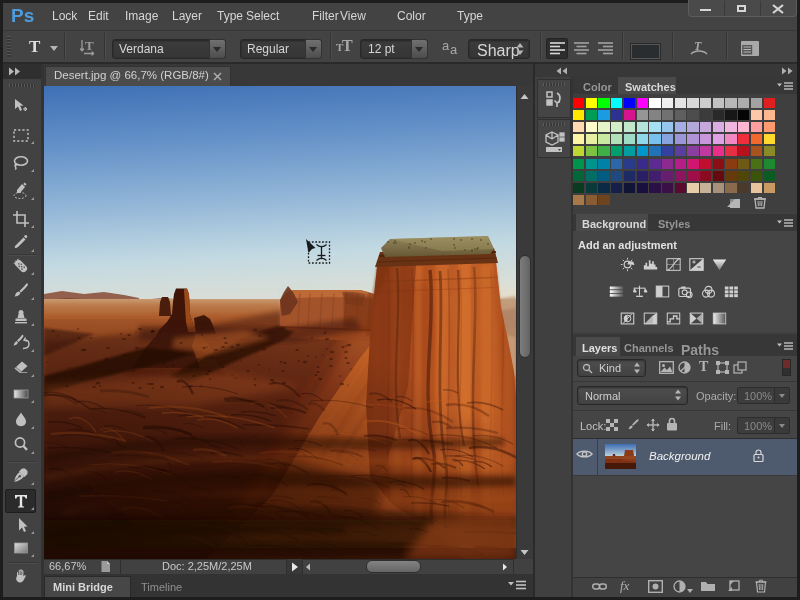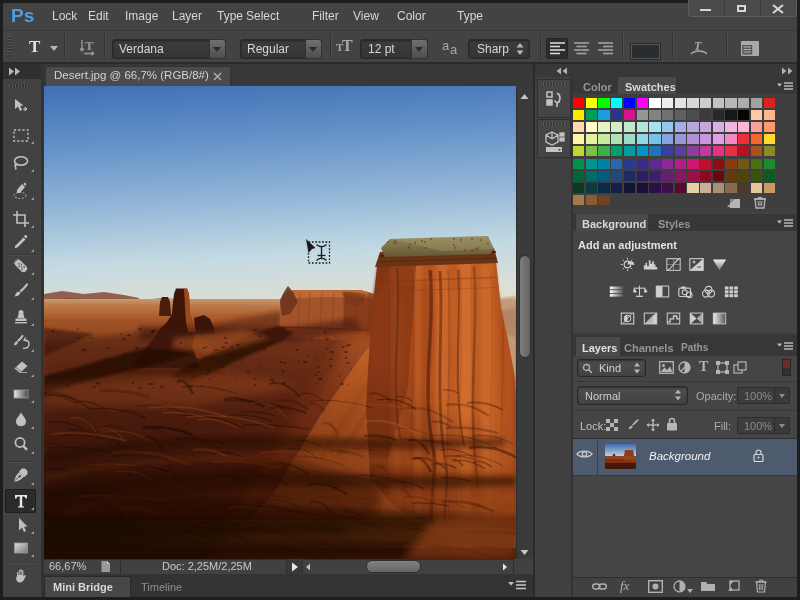--- a/index.html
+++ b/index.html
@@ -14,21 +14,21 @@
 
 <div class="abs" style="left:3px;top:3px;width:794px;height:27px;background:#434343"></div>
 <div class="txt" style="left:11px;top:5px;font-size:19px;font-weight:bold;color:#4d9ce0;letter-spacing:0px">Ps</div>
 <div class="txt" style="left:52px;top:9px">Lock</div>
 <div class="txt" style="left:88px;top:9px">Edit</div>
 <div class="txt" style="left:125px;top:9px">Image</div>
 <div class="txt" style="left:172px;top:9px">Layer</div>
 <div class="txt" style="left:217px;top:9px">Type</div>
 <div class="txt" style="left:246px;top:9px">Select</div>
 <div class="txt" style="left:312px;top:9px">Filter</div>
-<div class="txt" style="left:353px;top:9px">View</div>
+<div class="txt" style="left:340px;top:9px">View</div>
 <div class="txt" style="left:397px;top:9px">Color</div>
 <div class="txt" style="left:457px;top:9px">Type</div>
 
 <div class="abs" style="left:688px;top:0;width:109px;height:17px;background:#4a4a4a;border:1px solid #5d5d5d;border-top:none;border-radius:0 0 4px 4px"></div>
 <div class="abs" style="left:724px;top:1px;width:1px;height:15px;background:#3a3a3a"></div>
 <div class="abs" style="left:760px;top:1px;width:1px;height:15px;background:#3a3a3a"></div>
 <div class="abs" style="left:700px;top:9px;width:11px;height:2px;background:#d6d6d6"></div>
 <div class="abs" style="left:737px;top:5px;width:9px;height:7px;border:2px solid #d6d6d6"></div>
 <svg class="abs" style="left:772px;top:4px" width="12" height="10" viewBox="0 0 12 10">
       <path d="M1 1 L11 9 M11 1 L1 9" stroke="#d6d6d6" stroke-width="2.2"></path>
@@ -64,21 +64,21 @@
 
 <div class="combo" style="left:360px;top:39px;width:68px;height:20px"></div>
 <div class="txt" style="left:368px;top:42px;font-size:12px">12 pt</div>
 <div class="dbtn" style="left:411px;top:39px;width:17px;height:20px;border-radius:0 3px 3px 0"></div>
 <div class="abs" style="left:415px;top:47px;width:0;height:0;border-left:4px solid transparent;border-right:4px solid transparent;border-top:5px solid #2a2a2a"></div>
 
 <div class="txt" style="left:442px;top:38px;font-size:13px;color:#a8a8a8">a</div>
 <div class="txt" style="left:450px;top:42px;font-size:13px;color:#a8a8a8">a</div>
 
 <div class="combo" style="left:468px;top:39px;width:62px;height:20px"></div>
-<div class="txt" style="left:477px;top:42px;font-size:12px">Sharp</div>
+<div class="txt" style="left:477px;top:42px;font-size:16px">Sharp</div>
 <svg class="abs" style="left:515px;top:42px" width="10" height="14" viewBox="0 0 10 14">
       <path d="M5 1 L8.5 5.5 L1.5 5.5 Z" fill="#b5b5b5"></path>
       <path d="M5 13 L1.5 8.5 L8.5 8.5 Z" fill="#b5b5b5"></path>
     </svg>
 <div class="sep" style="left:540px;top:33px;height:26px"></div>
 
 <div class="abs" style="left:546px;top:38px;width:22px;height:21px;background:#2d2d2d;border:1px solid #242424;border-radius:2px"></div>
 <svg class="abs" style="left:550px;top:42px" width="15" height="13" viewBox="0 0 15 13">
       <g stroke="#d8d8d8" stroke-width="1.6">
         <line x1="0" y1="1" x2="15" y2="1"></line>
@@ -1176,21 +1176,21 @@
         </linearGradient>
       </defs>
       <rect x="2.5" y="2.5" width="15" height="13" fill="url(#sc)" stroke="#cfcfcf" stroke-width="1"></rect>
     </svg>
 
 <div class="abs" style="left:573px;top:334px;width:224px;height:263px;background:#454545"></div>
 <div class="abs" style="left:573px;top:334px;width:224px;height:22px;background:#373737"></div>
 <div class="abs" style="left:576px;top:337px;width:44px;height:19px;background:#4a4a4a"></div>
 <div class="txt" style="left:582px;top:342px;font-size:11px;color:#e0e0e0;font-weight:bold">Layers</div>
 <div class="txt" style="left:624px;top:342px;font-size:11px;color:#969696;font-weight:bold">Channels</div>
-<div class="txt" style="left:681px;top:342px;font-size:10px;color:#969696;font-weight:bold">Paths</div>
+<div class="txt" style="left:681px;top:342px;font-size:14px;color:#969696;font-weight:bold">Paths</div>
 <svg class="abs" style="left:777px;top:342px" width="16" height="9" viewBox="0 0 16 9">
       <path d="M0 1.5 L5 1.5 L2.5 4.5 Z" fill="#c0c0c0"></path>
       <g stroke="#c0c0c0" stroke-width="1.4">
         <line x1="7" y1="1" x2="16" y2="1"></line>
         <line x1="7" y1="4" x2="16" y2="4"></line>
         <line x1="7" y1="7" x2="16" y2="7"></line>
       </g>
     </svg>
 
 <div class="combo" style="left:577px;top:359px;width:69px;height:18px;background:linear-gradient(#4e4e4e,#424242)"></div>

